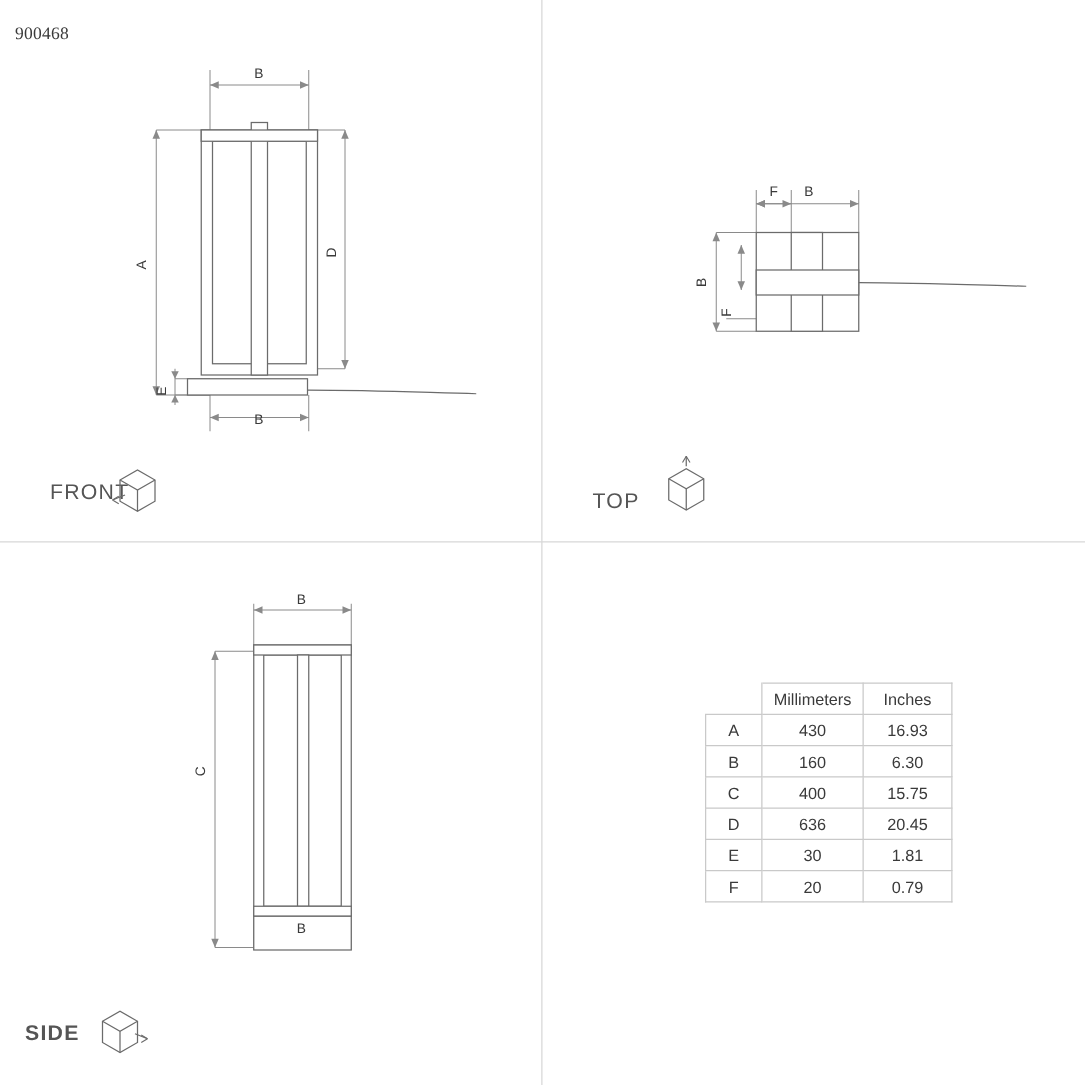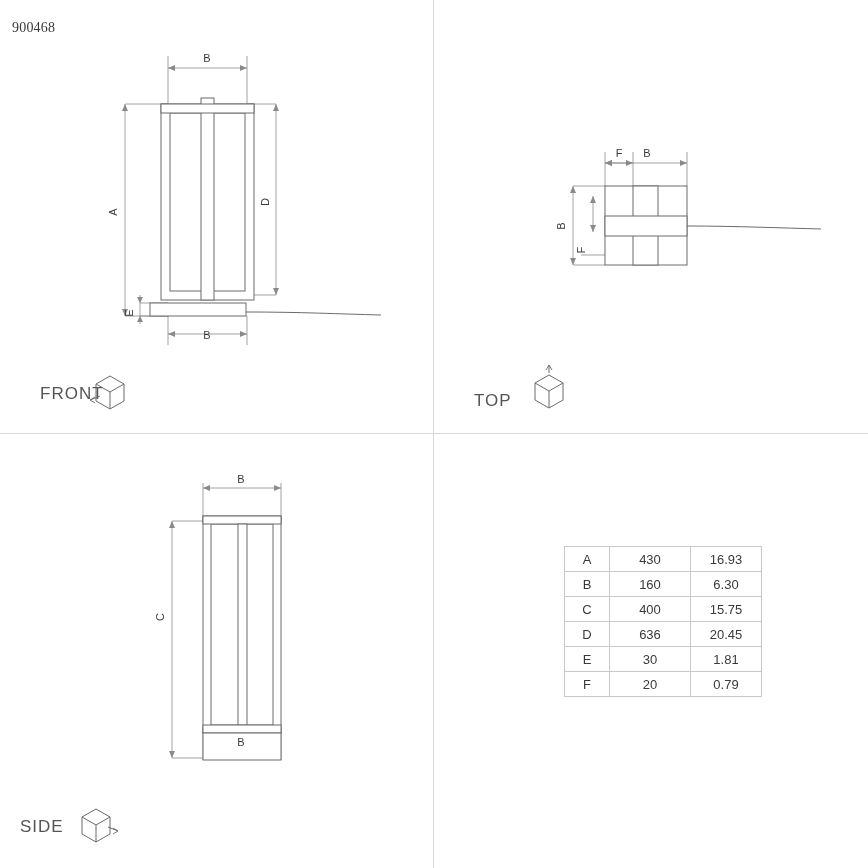--- a/index.html
+++ b/index.html
@@ -46,21 +46,21 @@
     font-family: Liberation Serif, serif;
   }
   .view-label {
     position: absolute;
     font-size: 17px;
     color: #555;
     letter-spacing: 1px;
   }
   .label-front { left: 20px; top: 384px; margin-left: 20px; }
   .label-top   { left: 474px; top: 391px; }
-  .label-side  { left: 20px; top: 817px; }
+  .label-side  { left: 20px; top: 817px; font-weight: bold; }
 
   .cube-icon {
     position: absolute;
   }
   .cube-front { left: 86px; top: 370px; }
   .cube-top   { left: 527px; top: 363px; }
   .cube-side  { left: 74px; top: 803px; }
 
   svg { display: block; overflow: visible; }
 
@@ -278,20 +278,25 @@
         <path d="M8 14 L22 22 L36 14"></path>
         <path d="M22 22 L22 39"></path>
         <path d="M44 28 L34 24"></path>
         <path d="M44 28 L39 25 M44 28 L39 31" stroke-width="0.9"></path>
       </g>
     </svg>
   </div>
 
   <table class="dim-table">
     <tbody>
+      <tr class="head">
+        <th class="corner key"></th>
+        <th class="mm">Millimeters</th>
+        <th class="inch">Inches</th>
+      </tr>
       <tr>
         <td class="key">A</td>
         <td class="mm">430</td>
         <td class="inch">16.93</td>
       </tr>
       <tr>
         <td class="key">B</td>
         <td class="mm">160</td>
         <td class="inch">6.30</td>
       </tr>

